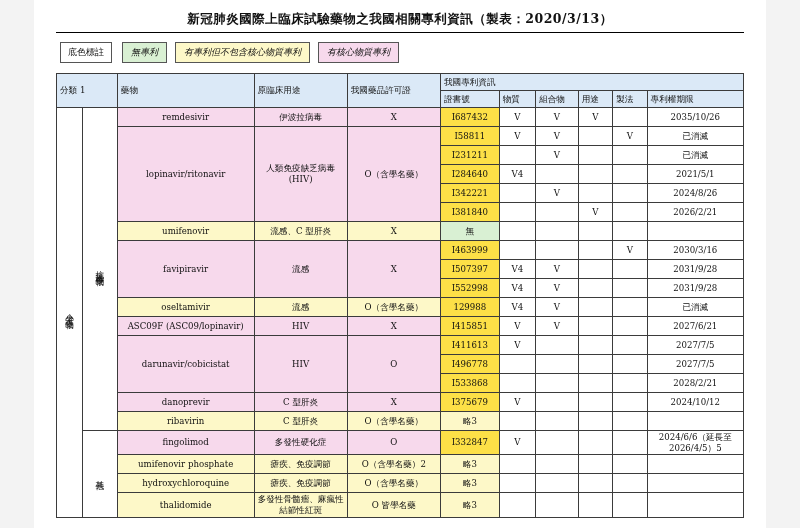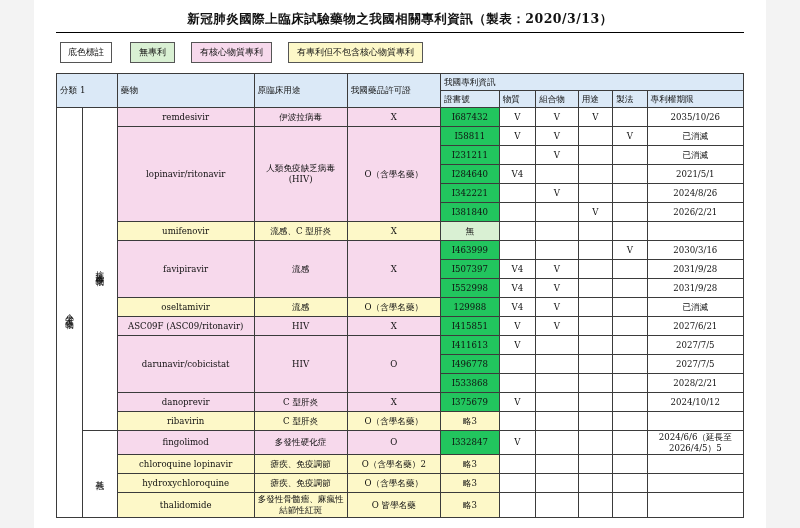--- a/index.html
+++ b/index.html
@@ -48,38 +48,39 @@
     white-space: nowrap;
   }
   .title-rule {
     width: 688px;
     margin: 0 auto;
     border-bottom: 1px solid #000;
   }
   .legend {
     display: flex;
     align-items: center;
-    gap: 8px;
+    gap: 0;
     margin: 9px 0 0 26px;
     font-size: 9px;
   }
   .legend-label {
     border: 1px solid #555;
     background: #fff;
     padding: 3px 7px;
     margin-right: 10px;
     white-space: nowrap;
     font-size: 9px;
   }
   .legend-chip {
     border: 1px solid #555;
     padding: 3px 8px;
     margin-right: 8px;
     white-space: nowrap;
     font-size: 9px;
+    font-style: italic;
   }
   table.main {
     border-collapse: collapse;
     margin: 10px auto 0 auto;
     width: 688px;
     table-layout: fixed;
   }
   table.main td, table.main th {
     border: 1px solid #3b3b3b;
     font-size: 8.6px;
@@ -102,43 +103,43 @@
     white-space: nowrap;
     margin: 0 auto;
   }
   .c { text-align: center; }
   .l { text-align: center; }
 
   
   .f-pink    { background: #f7d9ec; }
   .f-yellow  { background: #fdf8c8; }
   .f-green   { background: #d9f0d3; }
-  .f-white   { background: #22c55e; }
+  .f-white   { background: #fde047; }
   .f-hdrblue { background: #dbe9f7; }
 
   .rowh { height: 19px; }
   .tight { font-size: 8.2px; margin-top: 41px; }
 </style>
 </head>
 <body>
 
 <div class="page">
   <div class="side-rail left"></div>
   <div class="side-rail right"></div>
 
   <div class="sheet">
 
     <div class="title">新冠肺炎國際上臨床試驗藥物之我國相關專利資訊（製表：2020/3/13）</div>
     <div class="title-rule"></div>
 
     <div class="legend">
       <span class="legend-label">底色標註</span>
       <span class="legend-chip f-green">無專利</span>
+      <span class="legend-chip f-yellow">有專利但不包含核心物質專利</span>
       <span class="legend-chip f-pink">有核心物質專利</span>
-      <span class="legend-chip f-yellow">有專利但不包含核心物質專利</span>
     </div>
 
     <table class="main">
       <colgroup>
         <col style="width:26px">
         <col style="width:34px">
         <col style="width:135px">
         <col style="width:92px">
         <col style="width:92px">
         <col style="width:58px">
@@ -265,21 +266,21 @@
             <td rowspan="1" class="l f-yellow">流感</td>
             <td rowspan="1" class="l f-yellow">O（含學名藥）</td>
             <td class="c f-white">129988</td>
             <td class="c">V4</td>
             <td class="c">V</td>
             <td class="c"></td>
             <td class="c"></td>
             <td class="c tight">已消滅</td>
           </tr>
           <tr class="rowh">
-            <td rowspan="1" class="l f-pink">ASC09F (ASC09/ritonavir)</td>
+            <td rowspan="1" class="l f-pink">ASC09F (ASC09/lopinavir)</td>
             <td rowspan="1" class="l f-pink">HIV</td>
             <td rowspan="1" class="l f-pink">X</td>
             <td class="c f-white">I415851</td>
             <td class="c">V</td>
             <td class="c">V</td>
             <td class="c"></td>
             <td class="c"></td>
             <td class="c tight">2027/6/21</td>
           </tr>
           <tr class="rowh">
@@ -337,21 +338,21 @@
             <td rowspan="1" class="l f-pink">多發性硬化症</td>
             <td rowspan="1" class="l f-pink">O</td>
             <td class="c f-white">I332847</td>
             <td class="c">V</td>
             <td class="c"></td>
             <td class="c"></td>
             <td class="c"></td>
             <td class="c tight">2024/6/6（延長至 2026/4/5）5</td>
           </tr>
           <tr class="rowh">
-            <td rowspan="1" class="l f-yellow">chloroquine lopinavir</td>
+            <td rowspan="1" class="l f-yellow">umifenovir phosphate</td>
             <td rowspan="1" class="l f-yellow">瘧疾、免疫調節</td>
             <td rowspan="1" class="l f-yellow">O（含學名藥）2</td>
             <td class="c f-yellow">略3</td>
             <td class="c"></td>
             <td class="c"></td>
             <td class="c"></td>
             <td class="c"></td>
             <td class="c tight"></td>
           </tr>
           <tr class="rowh">

